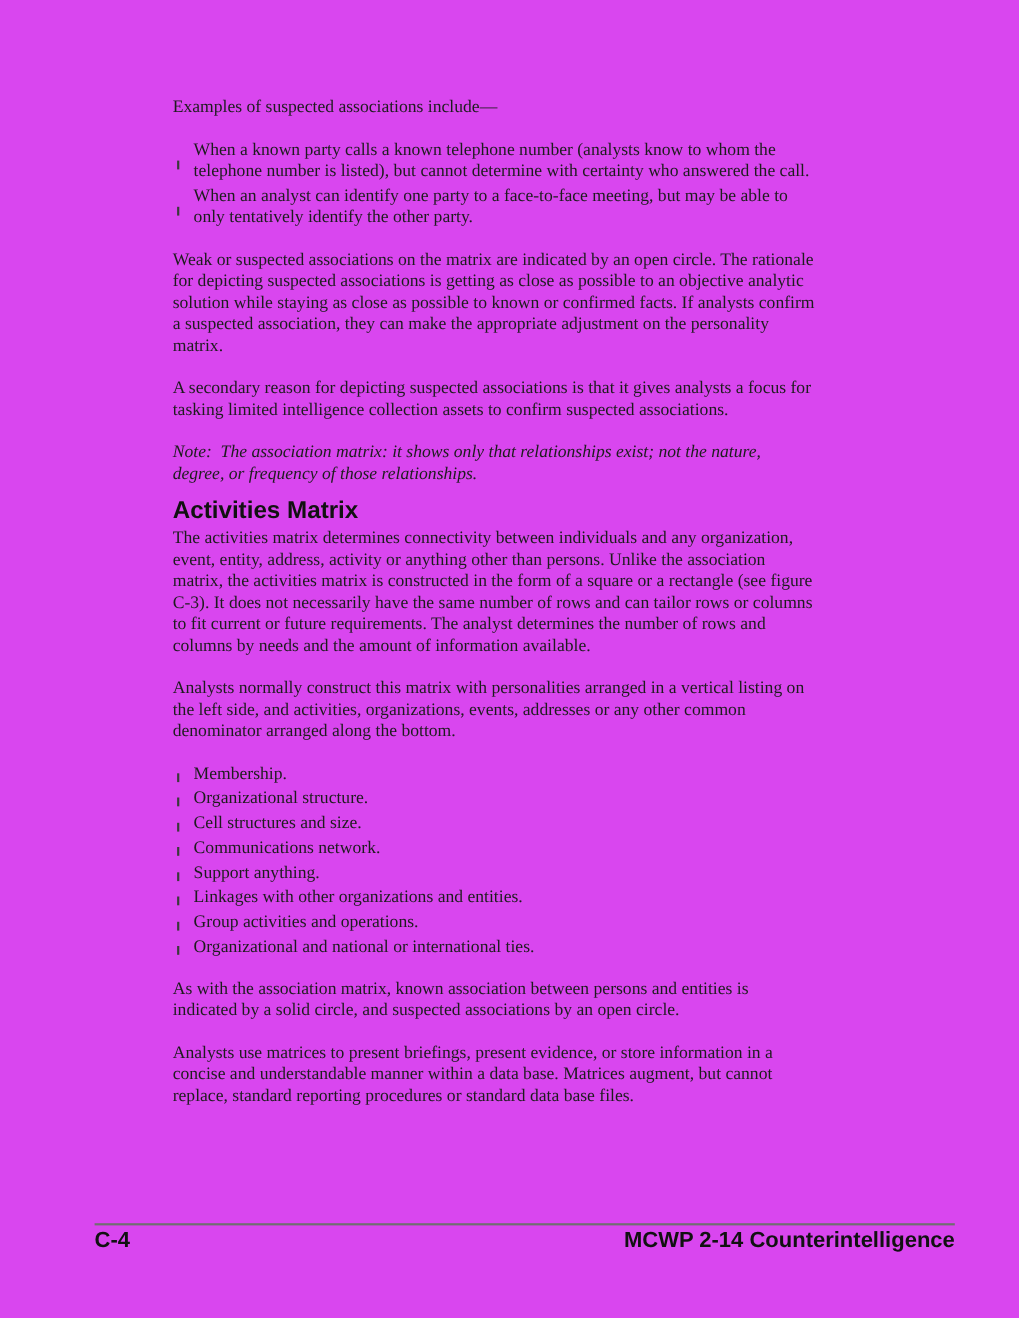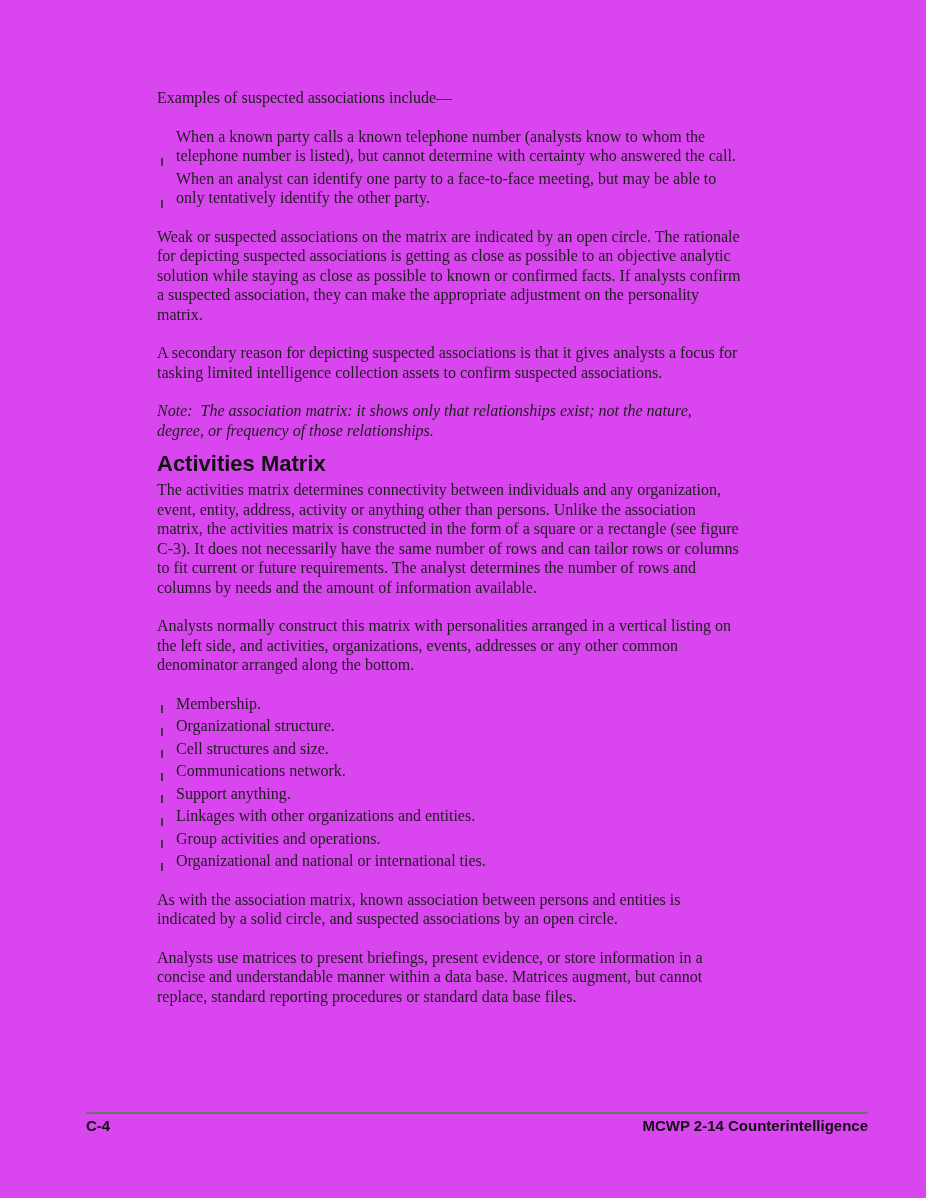--- a/index.html
+++ b/index.html
@@ -40,21 +40,21 @@
     margin: 0 0 6px 0;
     color: #111111;
   }
   ul.bullet-list {
     list-style: none;
     margin: 0 0 19px 0;
     padding: 0 0 0 4px;
   }
   ul.bullet-list li {
     display: flex;
-    align-items: flex-end;
+    align-items: center;
     margin: 0 0 3px 0;
   }
   .bullet-marker {
     flex: 0 0 auto;
     width: 2px;
     height: 8px;
     background: #3a3a3a;
     margin: 7px 13px 0 0;
   }
   .bullet-text {
@@ -64,21 +64,21 @@
     position: absolute;
     left: 86px;
     top: 1112px;
     width: 782px;
     border-top: 2px solid #6f6f6f;
     padding-top: 3px;
     display: flex;
     justify-content: space-between;
     font-family: "Liberation Sans", sans-serif;
     font-weight: bold;
-    font-size: 15px;
+    font-size: 20px;
     color: #111111;
   }
 </style>
 </head>
 <body>
 
 <div class="page">
 
   <div class="content">
 

